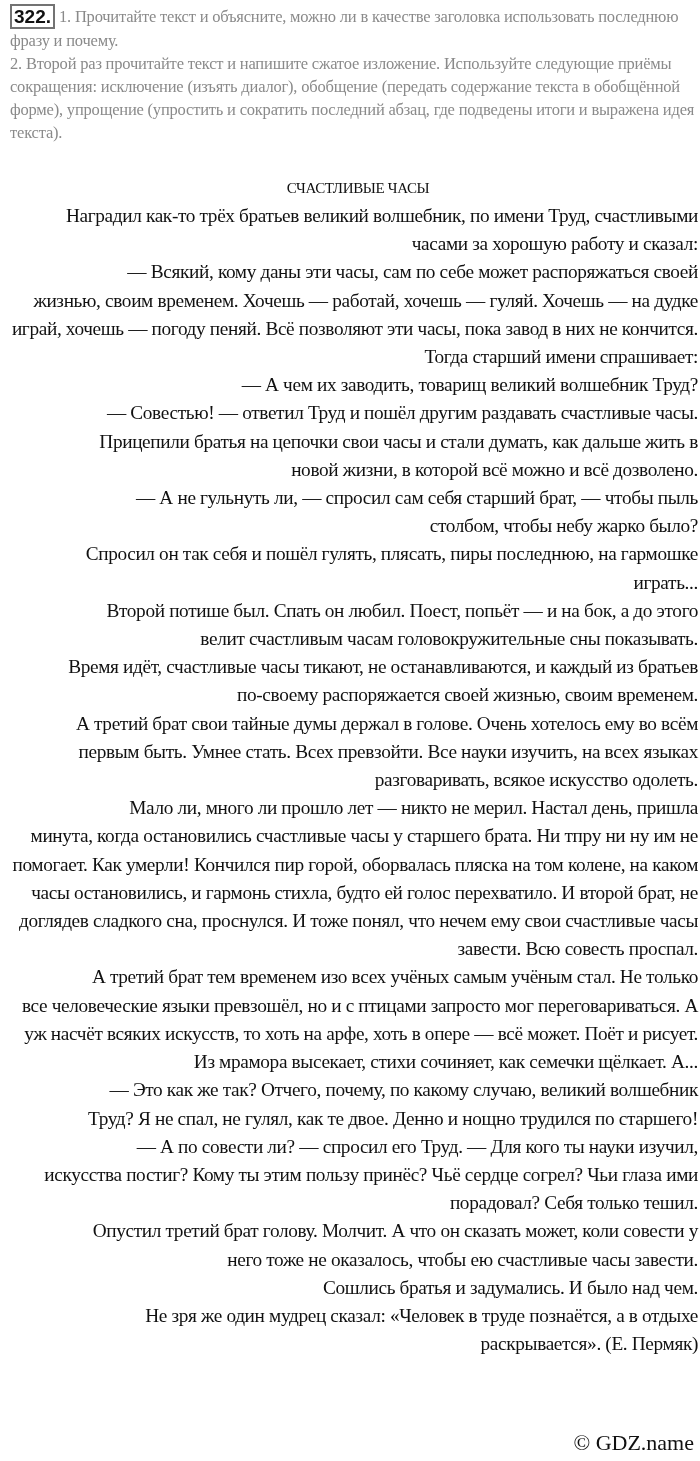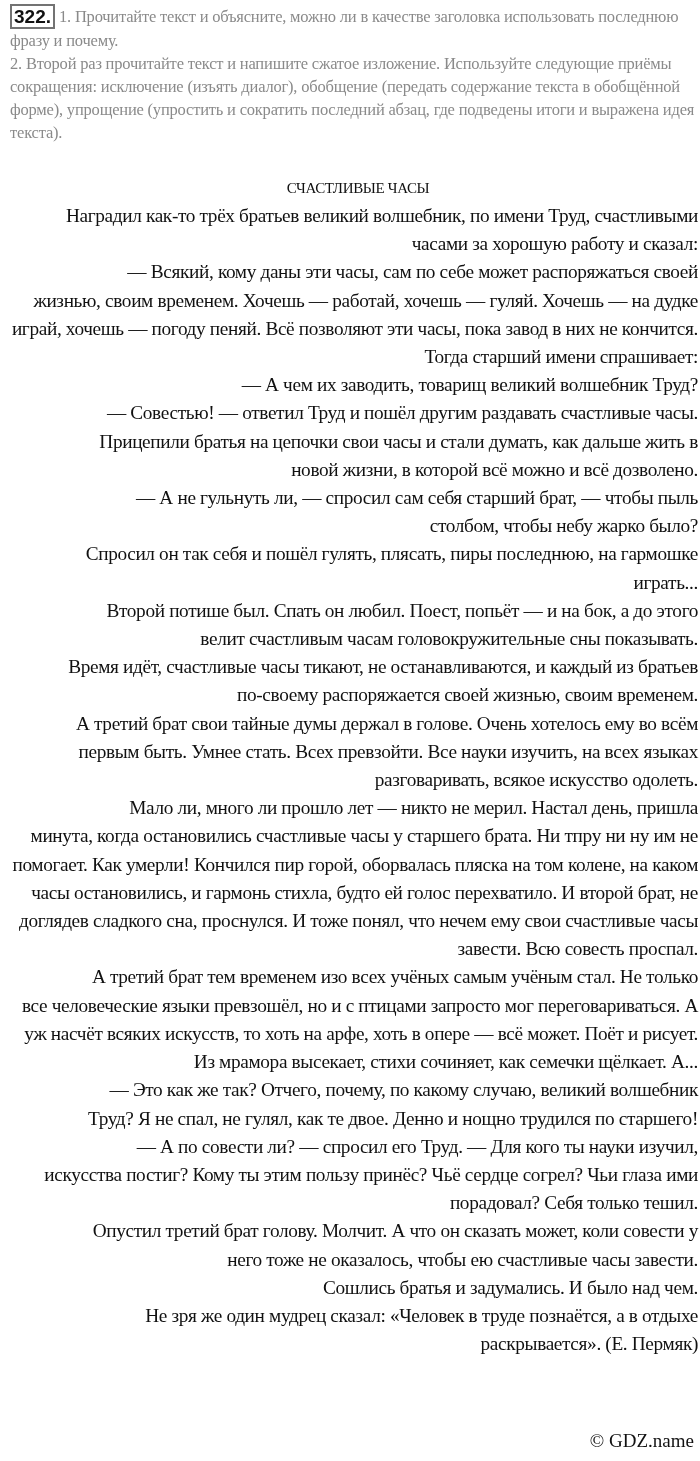--- a/index.html
+++ b/index.html
@@ -24,21 +24,21 @@
       font-size: 19.3px; line-height: 28.2px; letter-spacing: -0.35px;
       color: #111;
     }
     .story h1 {
       margin: 0; font-weight: normal; font-size: 15px; text-align: center;
       line-height: 28px; padding-left: 8px;
     }
     .story p { margin: 0; text-indent: 54px; text-align: right; }
     .footer-mark {
       position: absolute; right: 6px; top: 1430px;
-      font-size: 19px; color: #111;
+      font-size: 22px; color: #111;
     }
   </style>
 </head>
 <body>
 
 <div class="task">
   <p><span class="num-box">322.</span><span>1. Прочитайте текст и объясните, можно ли в качестве заголовка использовать последнюю фразу и почему.</span></p>
   <p>2. Второй раз прочитайте текст и напишите сжатое изложение. Используйте следующие приёмы сокращения: исключение (изъять диалог), обобщение (передать содержание текста в обобщённой форме), упрощение (упростить и сократить последний абзац, где подведены итоги и выражена идея текста).</p>
 </div>
 

